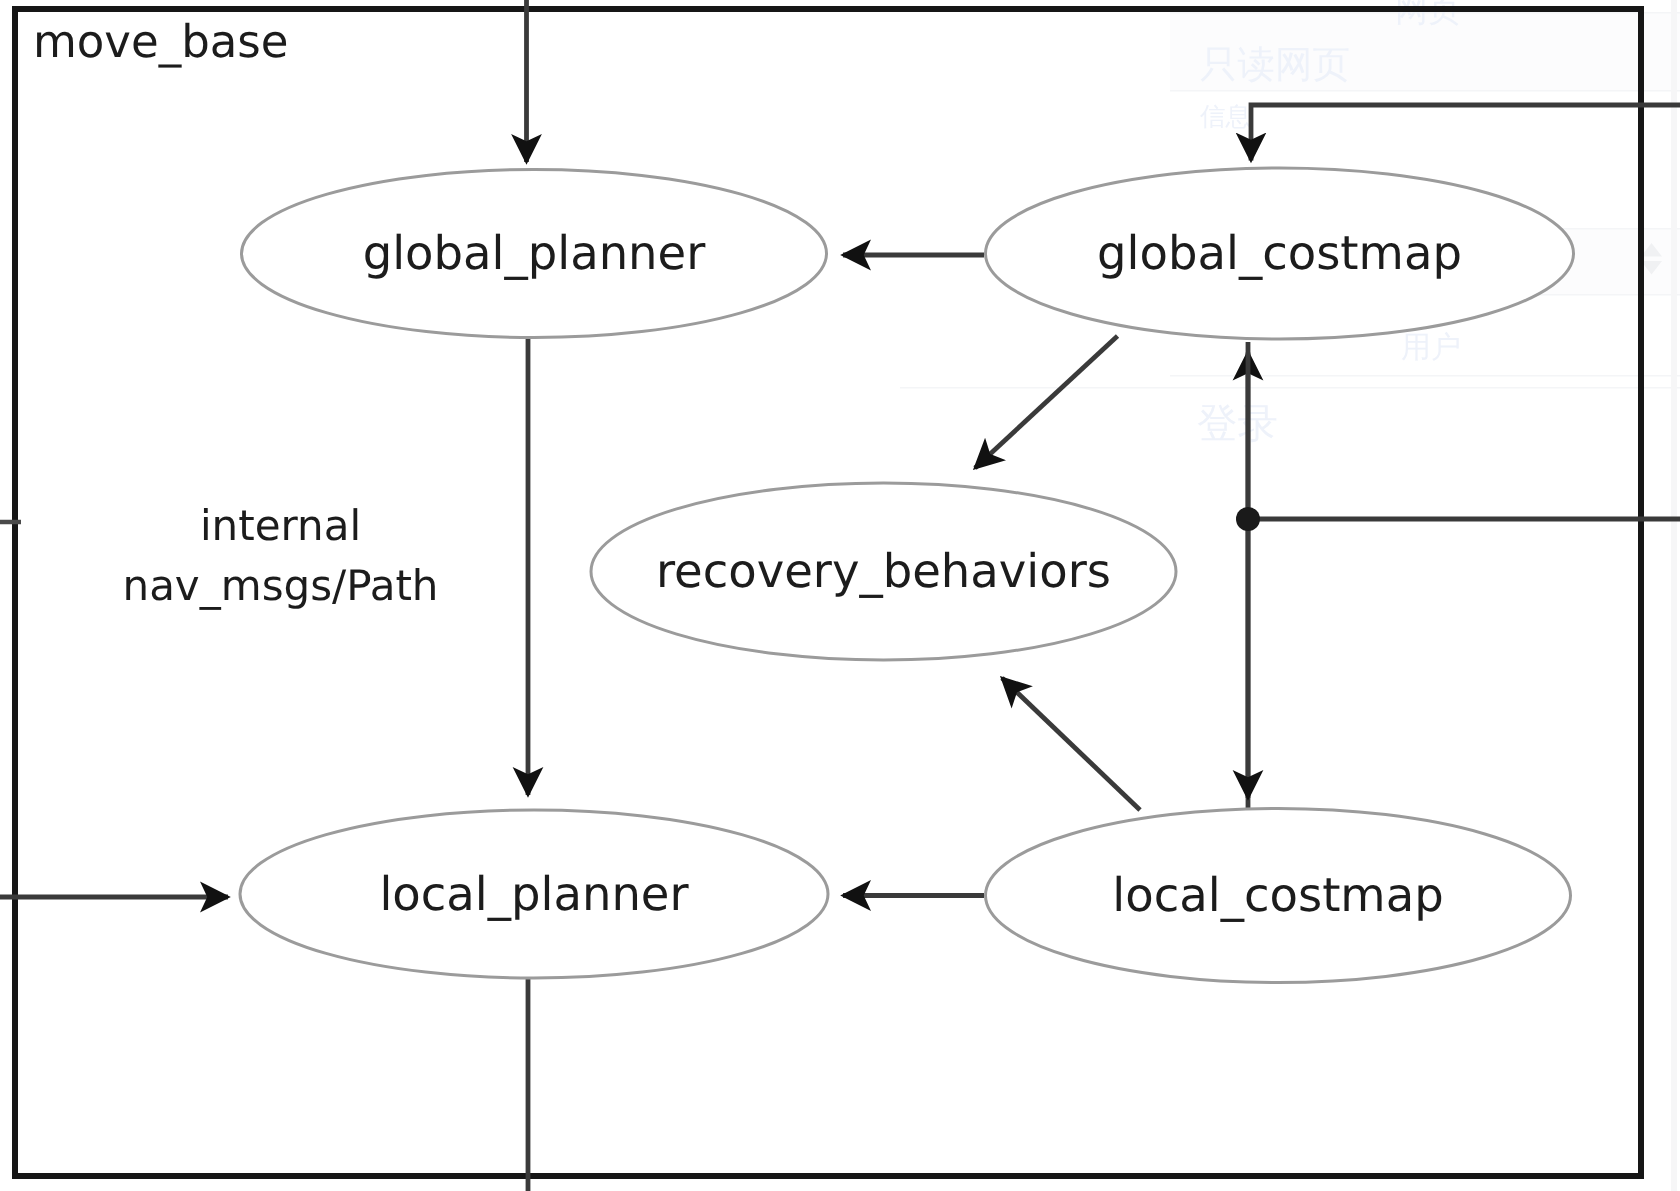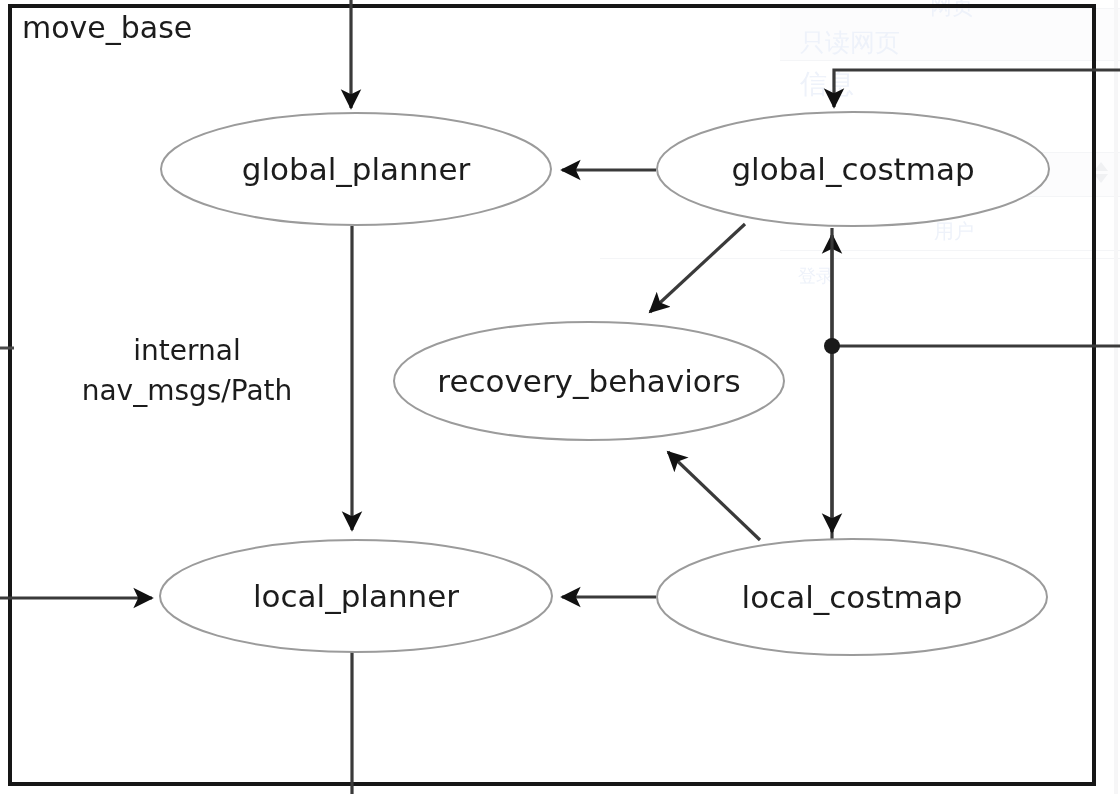--- a/index.html
+++ b/index.html
@@ -125,23 +125,23 @@
   <div class="ghost-sep" style="left:880px; top:152px; width:240px;"></div>
   <div class="ghost-sep" style="left:880px; top:196px; width:240px;"></div>
 
   <div class="ghost-sep" style="left:780px; top:250px; width:340px;"></div>
   <div class="ghost-sep" style="left:600px; top:258px; width:520px;"></div>
 
   <div class="ghost-edge" style="left:1114px; top:0px; height:794px; background:#f6f6f7;"></div>
 
   <div class="ghost-text" style="left:930px; top:-8px; font-size:22px;">网页</div>
   <div class="ghost-text" style="left:800px; top:26px; font-size:25px;">只读网页</div>
-  <div class="ghost-text" style="left:800px; top:66px; font-size:27px;">信息</div>
+  <div class="ghost-text" style="left:800px; top:66px; font-size:17px;">信息</div>
   <div class="ghost-text" style="left:934px; top:218px; font-size:20px;">用户</div>
-  <div class="ghost-text" style="left:798px; top:264px; font-size:18px;">登录</div>
+  <div class="ghost-text" style="left:798px; top:264px; font-size:27px;">登录</div>
 
   <div class="ghost-spinner" style="left:1094px; top:162px;">
     <span class="up"></span>
     <span class="down"></span>
   </div>
 
   <svg width="1120" height="794" viewBox="0 0 1120 794">
 
     <defs>
       <marker id="ah" viewBox="0 0 12 12" refX="10" refY="6" markerWidth="7" markerHeight="7" orient="auto-start-reverse">

